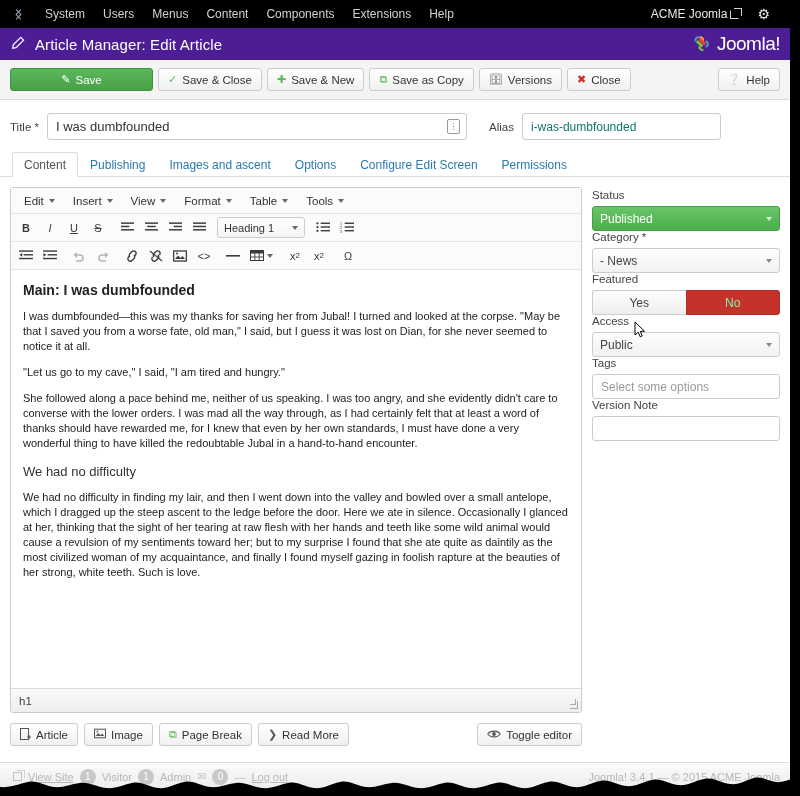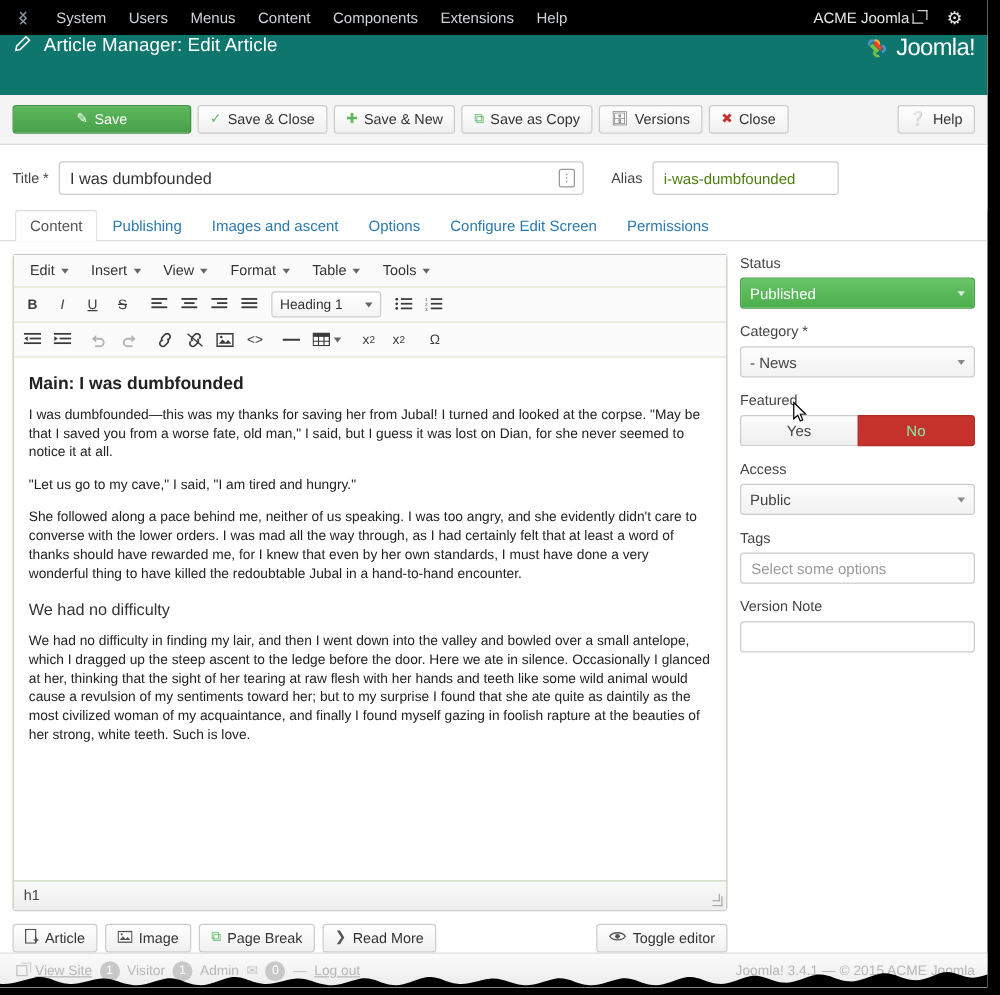--- a/index.html
+++ b/index.html
@@ -66,24 +66,24 @@
     position: absolute;
     left: 3px; top: -3px;
     width: 7px; height: 7px;
     border-top: 1px solid #cfd3d7;
     border-right: 1px solid #cfd3d7;
   }
   #topbar .gear { margin: 0 12px 0 14px; color: #e6e8ea; font-size: 14px; line-height: 1; }
 
   
   #header {
-    height: 48px;
-    background: #0f766e;
-    display: flex;
-    align-items: flex-start;
+    height: 32px;
+    background: #4c1d95;
+    display: flex;
+    align-items: center;
     padding: 0 10px;
     color: #fff;
   }
   #header .pencil { font-size: 15px; margin-right: 10px; line-height: 1; }
   #header .title { font-size: 15px; font-weight: normal; letter-spacing: .1px; }
   #header .spacer { flex: 1; }
   #header .joomla-logo { display: flex; align-items: center; gap: 4px; }
   #header .joomla-word { font-size: 19px; color: #fff; letter-spacing: -0.5px; }
 
   
@@ -150,21 +150,21 @@
     right: 7px; top: 6px;
     width: 13px; height: 15px;
     border: 1px solid #999;
     border-radius: 2px;
     font-size: 8px;
     color: #777;
     display: flex; align-items: center; justify-content: center;
     background: #fff;
   }
   #alias-label { margin: 0 8px 0 22px; }
-  #alias-input { width: 149px; font-size: 12px; color: #4d7c0f; }
+  #alias-input { width: 199px; font-size: 12px; color: #0f766e; }
 
   
   #tabs {
     display: flex;
     align-items: flex-end;
     padding: 0 12px;
     border-bottom: 1px solid #ddd;
     height: 25px;
   }
   .tab {
@@ -317,21 +317,21 @@
   
   #editor-buttons {
     display: flex;
     align-items: center;
     gap: 6px;
     padding: 10px 0 12px 0;
   }
   #editor-buttons .spacer { flex: 1; }
 
   
-  .field { margin-bottom: 13px; }
+  .field { }
   .field > label {
     display: block;
     font-size: 11.5px;
     color: #444;
     margin-bottom: 5px;
   }
   .sel {
     height: 25px;
     width: 100%;
     border: 1px solid #ccc;

